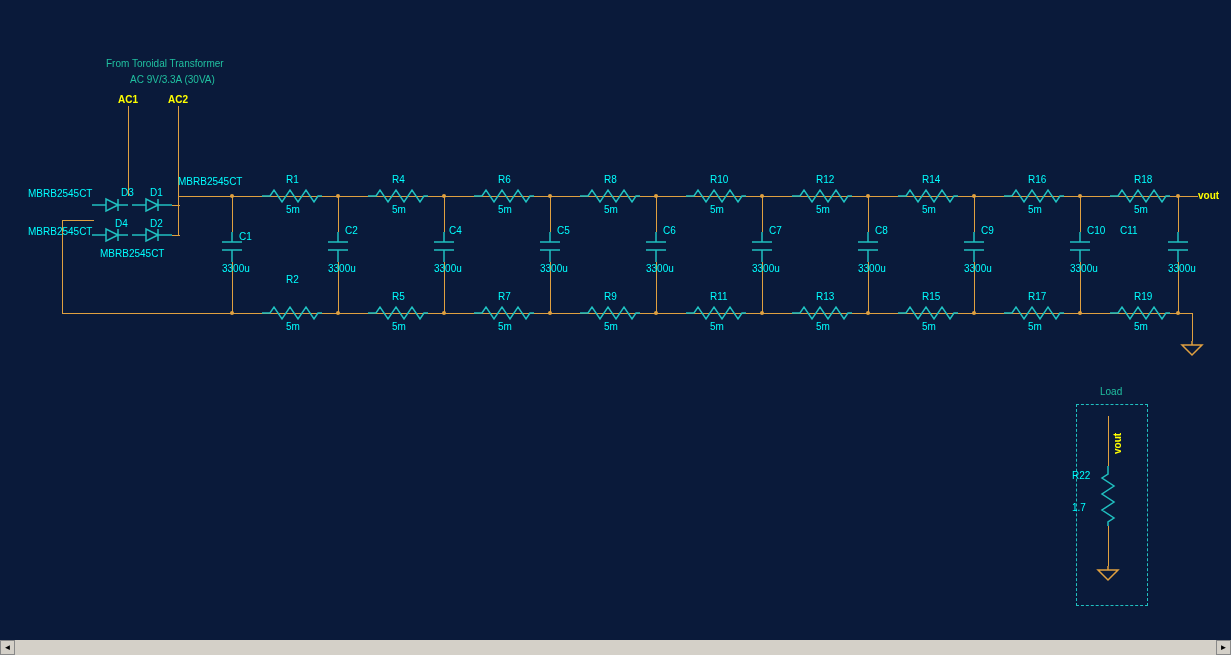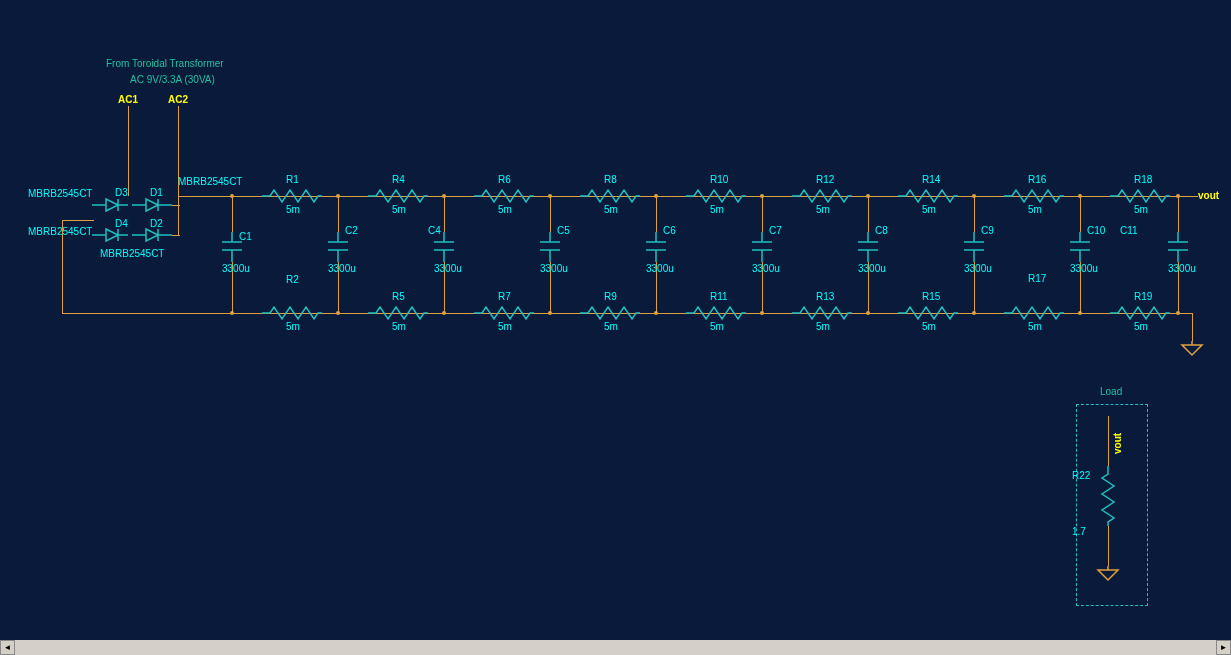--- a/index.html
+++ b/index.html
@@ -44,21 +44,21 @@
   <svg class="comp" style="left:92px;top:195px" width="80" height="56">
 
     <path class="diode-path" d="M0 10 L14 10 M14 4 L14 16 L26 10 Z M26 4 L26 16 M26 10 L36 10"></path>
 
     <path class="diode-path" d="M40 10 L54 10 M54 4 L54 16 L66 10 Z M66 4 L66 16 M66 10 L80 10"></path>
 
     <path class="diode-path" d="M0 40 L14 40 M14 34 L14 46 L26 40 Z M26 34 L26 46 M26 40 L36 40"></path>
 
     <path class="diode-path" d="M40 40 L54 40 M54 34 L54 46 L66 40 Z M66 34 L66 46 M66 40 L80 40"></path>
   </svg>
-  <div class="lbl cyan" style="left:115px;top:187px">D3</div>
+  <div class="lbl cyan" style="left:121px;top:187px">D3</div>
   <div class="lbl cyan" style="left:150px;top:187px">D1</div>
   <div class="lbl cyan" style="left:115px;top:218px">D4</div>
   <div class="lbl cyan" style="left:150px;top:218px">D2</div>
   <div class="lbl cyan" style="left:28px;top:188px">MBRB2545CT</div>
   <div class="lbl cyan" style="left:178px;top:176px">MBRB2545CT</div>
   <div class="lbl cyan" style="left:28px;top:226px">MBRB2545CT</div>
   <div class="lbl cyan" style="left:100px;top:248px">MBRB2545CT</div>
 
   <div class="wire" style="left:172px;top:205px;width:8px;height:1px"></div>
   <div class="wire" style="left:172px;top:235px;width:8px;height:1px"></div>
@@ -100,21 +100,21 @@
       <path class="res-path" d="M0 8 L8 8 L12 2 L20 14 L28 2 L36 14 L44 2 L52 14 L56 8 L60 8"></path>
     </svg>
   <div class="lbl cyan" style="left:392px;top:291px">R5</div>
   <div class="lbl cyan" style="left:392px;top:321px">5m</div>
 
   <div class="wire" style="left:444px;top:196px;width:1px;height:36px"></div>
   <svg class="comp" style="left:434px;top:232px" width="20" height="30">
       <path class="cap-path" d="M10 0 L10 10 M0 10 L20 10 M0 18 L20 18 M10 18 L10 30"></path>
     </svg>
   <div class="wire" style="left:444px;top:262px;width:1px;height:51px"></div>
-  <div class="lbl cyan" style="left:428px;top:225px">C4</div>
+  <div class="lbl cyan" style="left:449px;top:225px">C4</div>
   <div class="lbl cyan" style="left:434px;top:263px">3300u</div>
   <svg class="comp" style="left:474px;top:188px" width="60" height="16">
       <path class="res-path" d="M0 8 L8 8 L12 2 L20 14 L28 2 L36 14 L44 2 L52 14 L56 8 L60 8"></path>
     </svg>
   <div class="lbl cyan" style="left:498px;top:174px">R6</div>
   <div class="lbl cyan" style="left:498px;top:204px">5m</div>
   <svg class="comp" style="left:474px;top:305px" width="60" height="16">
       <path class="res-path" d="M0 8 L8 8 L12 2 L20 14 L28 2 L36 14 L44 2 L52 14 L56 8 L60 8"></path>
     </svg>
   <div class="lbl cyan" style="left:498px;top:291px">R7</div>
@@ -200,21 +200,21 @@
   <div class="lbl cyan" style="left:981px;top:225px">C9</div>
   <div class="lbl cyan" style="left:964px;top:263px">3300u</div>
   <svg class="comp" style="left:1004px;top:188px" width="60" height="16">
       <path class="res-path" d="M0 8 L8 8 L12 2 L20 14 L28 2 L36 14 L44 2 L52 14 L56 8 L60 8"></path>
     </svg>
   <div class="lbl cyan" style="left:1028px;top:174px">R16</div>
   <div class="lbl cyan" style="left:1028px;top:204px">5m</div>
   <svg class="comp" style="left:1004px;top:305px" width="60" height="16">
       <path class="res-path" d="M0 8 L8 8 L12 2 L20 14 L28 2 L36 14 L44 2 L52 14 L56 8 L60 8"></path>
     </svg>
-  <div class="lbl cyan" style="left:1028px;top:273px">R17</div>
+  <div class="lbl cyan" style="left:1028px;top:291px">R17</div>
   <div class="lbl cyan" style="left:1028px;top:321px">5m</div>
 
   <div class="wire" style="left:1080px;top:196px;width:1px;height:36px"></div>
   <svg class="comp" style="left:1070px;top:232px" width="20" height="30">
       <path class="cap-path" d="M10 0 L10 10 M0 10 L20 10 M0 18 L20 18 M10 18 L10 30"></path>
     </svg>
   <div class="wire" style="left:1080px;top:262px;width:1px;height:51px"></div>
   <div class="lbl cyan" style="left:1087px;top:225px">C10</div>
   <div class="lbl cyan" style="left:1070px;top:263px">3300u</div>
   <svg class="comp" style="left:1110px;top:188px" width="60" height="16">
@@ -243,21 +243,21 @@
     </svg>
 
   <div class="loadbox" style="left:1076px;top:404px;width:70px;height:200px"></div>
   <div class="lbl teal" style="left:1100px;top:386px">Load</div>
   <div class="lbl yellow" style="left:1112px;top:454px;transform:rotate(-90deg);transform-origin:left top">vout</div>
   <div class="wire" style="left:1108px;top:416px;width:1px;height:50px"></div>
   <svg class="comp" style="left:1100px;top:466px" width="16" height="60">
       <path class="res-path" d="M8 0 L8 8 L2 12 L14 20 L2 28 L14 36 L2 44 L14 52 L8 56 L8 60"></path>
     </svg>
   <div class="lbl cyan" style="left:1072px;top:470px">R22</div>
-  <div class="lbl cyan" style="left:1072px;top:526px">1.7</div>
+  <div class="lbl cyan" style="left:1072px;top:502px">1.7</div>
   <div class="wire" style="left:1108px;top:526px;width:1px;height:40px"></div>
   <svg class="comp" style="left:1098px;top:566px" width="20" height="16">
       <path class="gnd-path" d="M10 0 L10 4 M0 4 L20 4 L10 14 Z"></path>
     </svg>
 
   <div class="node" style="left:232px;top:196px"></div>
     <div class="node" style="left:232px;top:313px"></div>
   <div class="node" style="left:338px;top:196px"></div>
     <div class="node" style="left:338px;top:313px"></div>
   <div class="node" style="left:444px;top:196px"></div>

